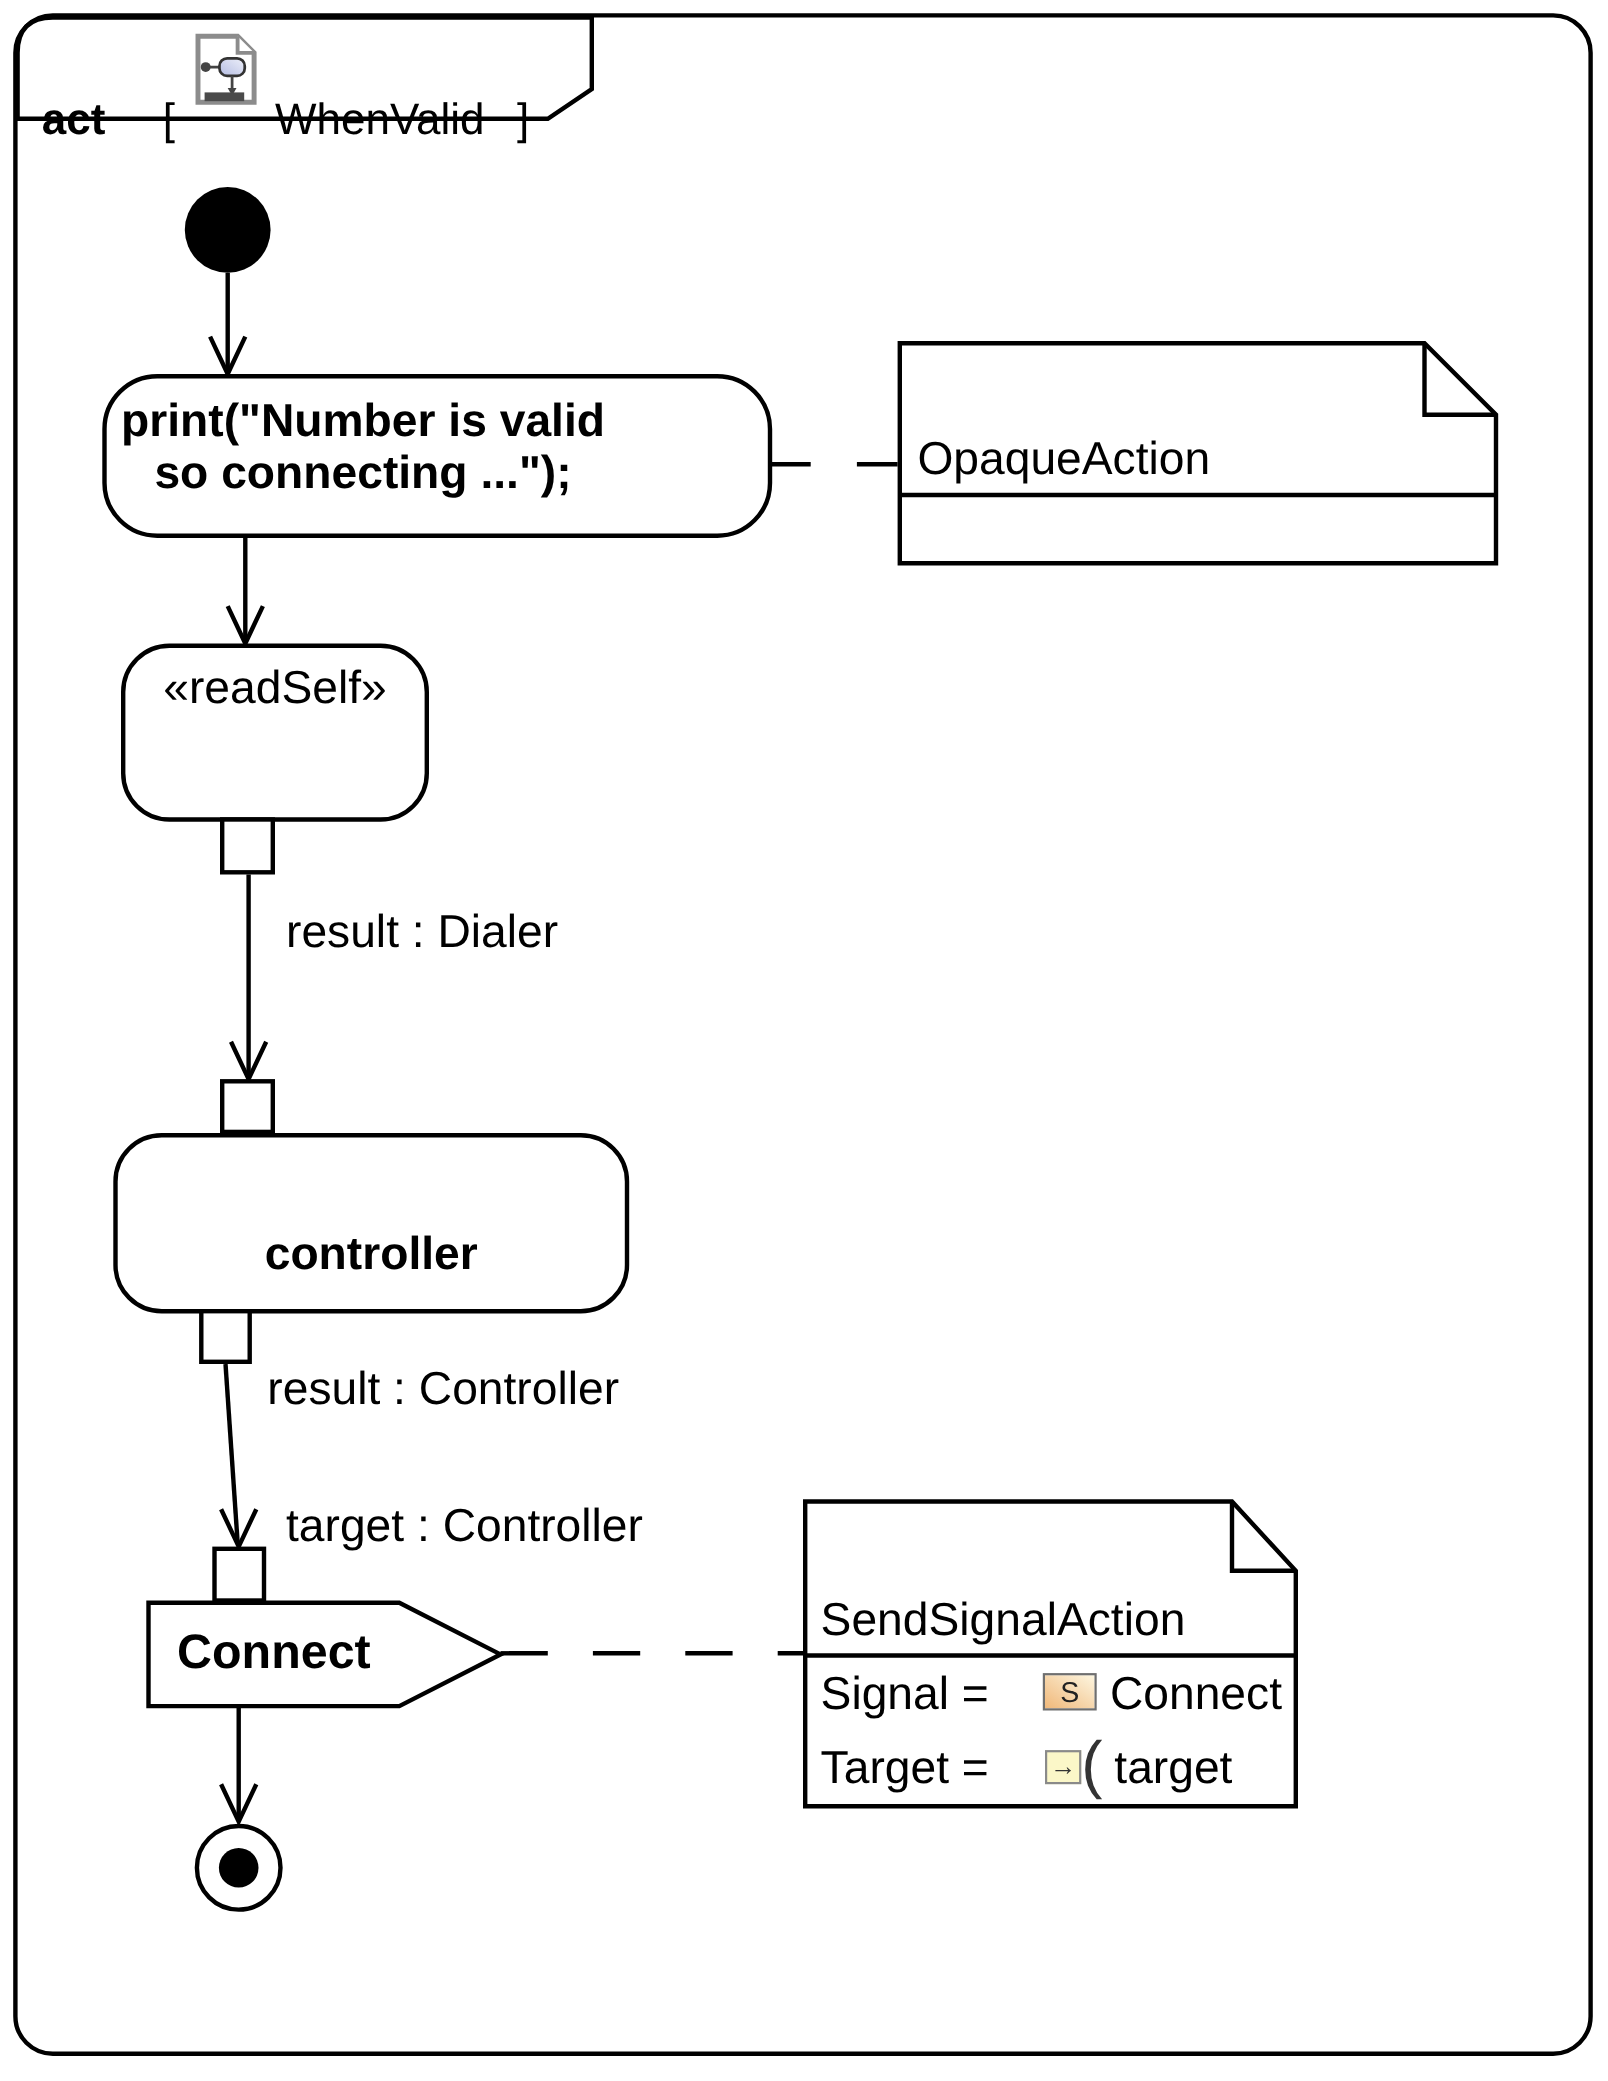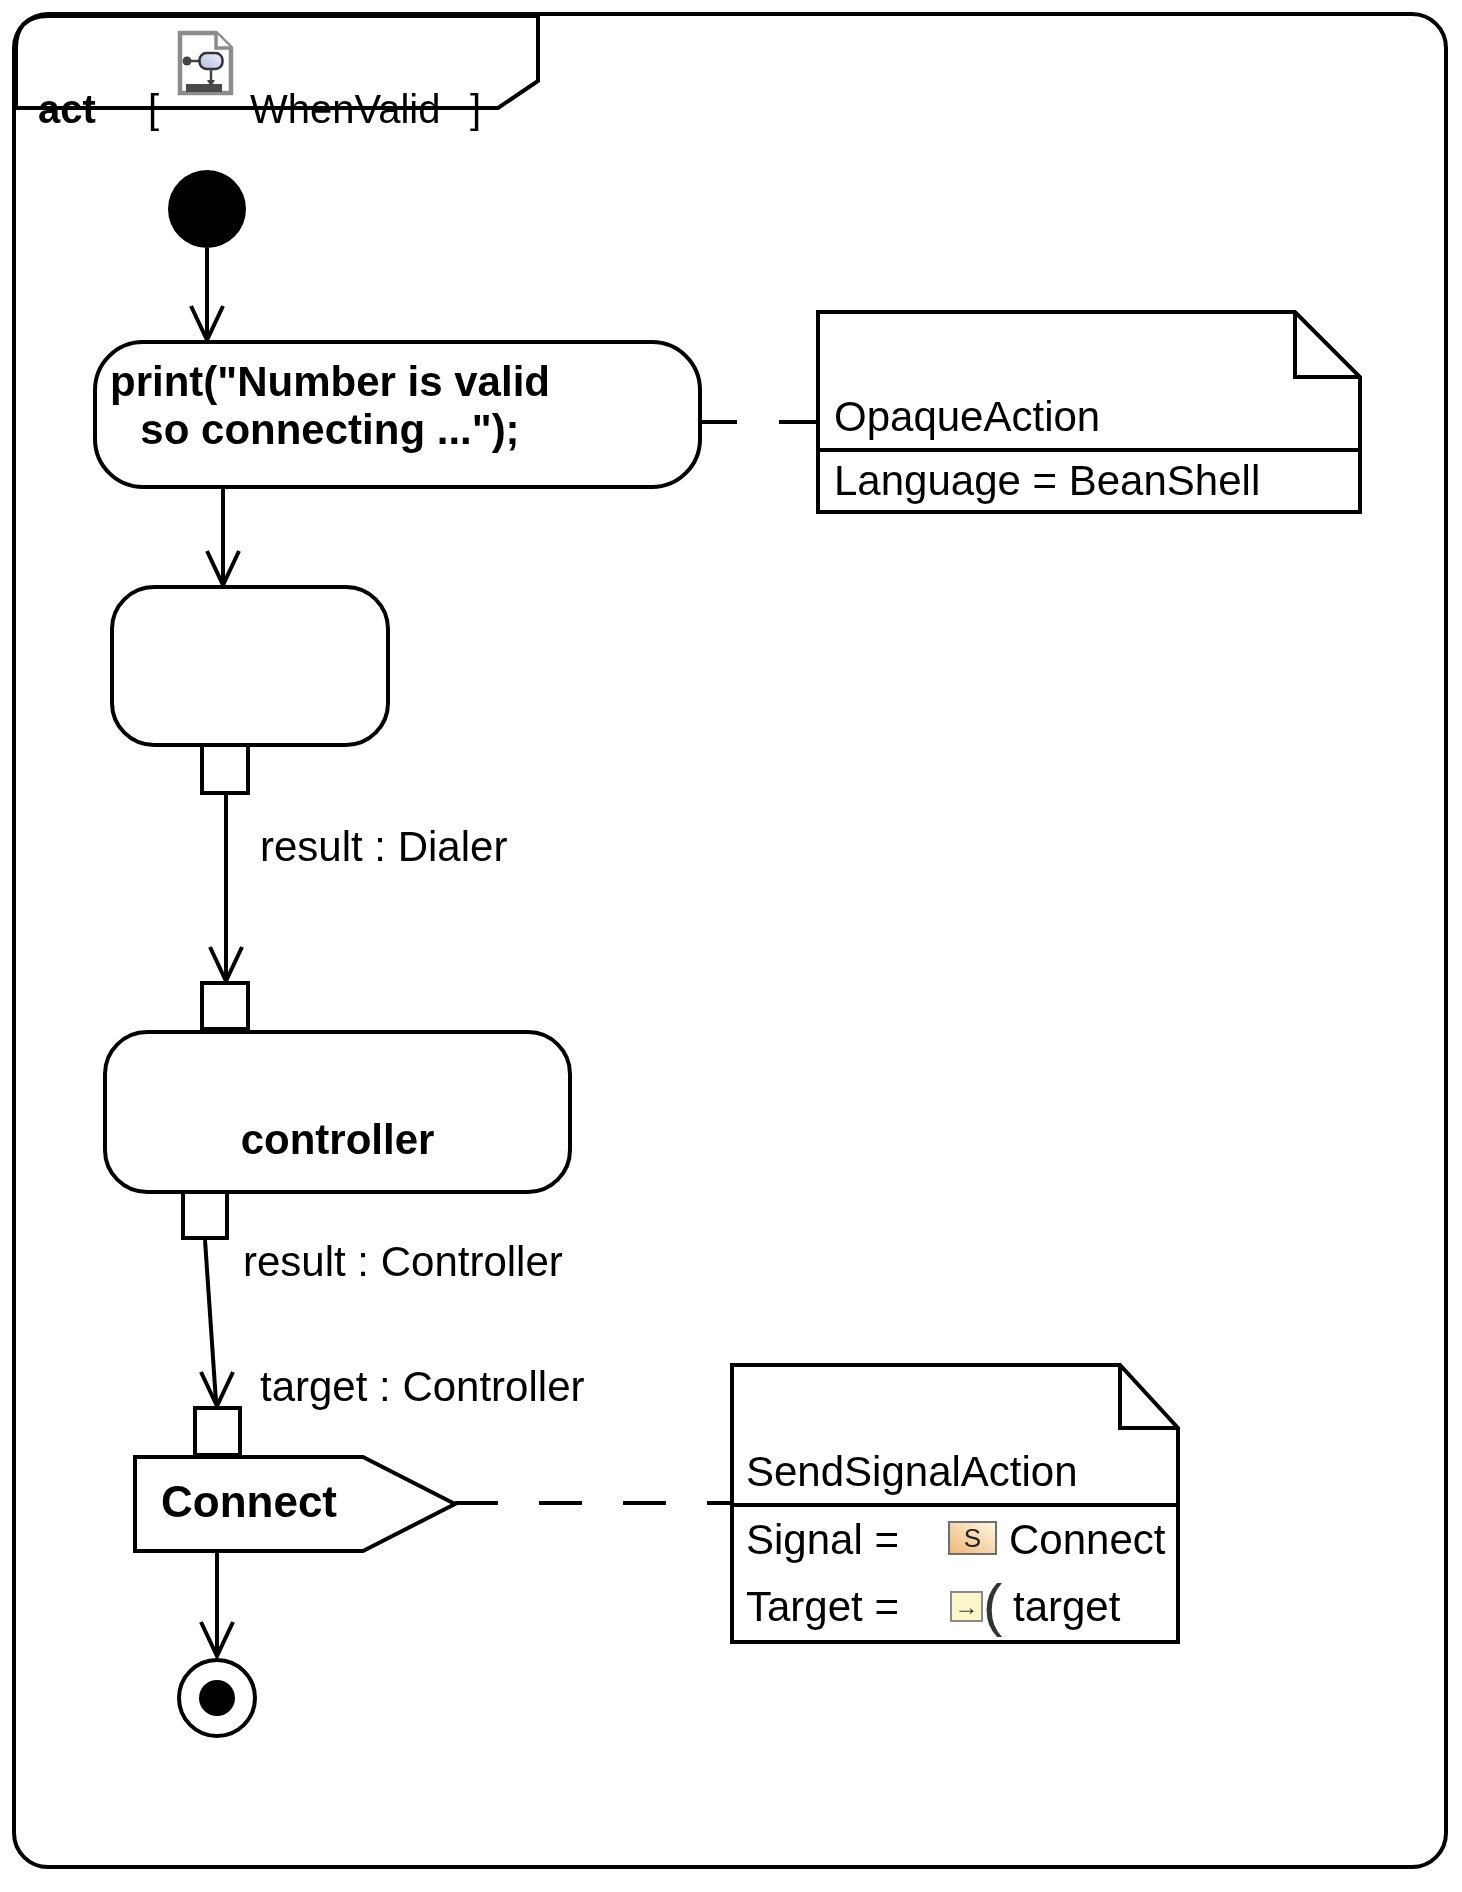--- a/index.html
+++ b/index.html
@@ -93,32 +93,32 @@
     <polygon points="32,50 40,50 36,57" fill="#444"></polygon>
     <rect x="11" y="54" width="36" height="8" fill="#4a4a4a"></rect>
   </svg>
 
   <div class="t hdr" style="left:250px;top:37px;">WhenValid</div>
   <div class="t hdr" style="left:470px;top:37px;">]</div>
 
   <div class="t b ctr" style="left:95px;top:358px;width:470px;">print("Number is valid</div>
   <div class="t b ctr" style="left:95px;top:406px;width:470px;">so connecting ...");</div>
 
+  <div class="t ctr" style="left:112px;top:601px;width:276px;">«readSelf»</div>
 
   <div class="t" style="left:260px;top:823px;">result : Dialer</div>
 
   <div class="t b ctr" style="left:105px;top:1116px;width:465px;">controller</div>
 
   <div class="t" style="left:243px;top:1238px;">result : Controller</div>
   <div class="t" style="left:260px;top:1363px;">target : Controller</div>
 
   <div class="t b ctr" style="left:135px;top:1478px;width:228px;font-size:44px;">Connect</div>
 
   <div class="t" style="left:834px;top:393px;">OpaqueAction</div>
-  <div class="t" style="left:834px;top:457px;">Language = BeanShell</div>
 
   <div class="t" style="left:746px;top:1448px;">SendSignalAction</div>
   <div class="t" style="left:746px;top:1516px;">Signal =</div>
   <div class="icon-box" id="sig-icon">
     <span>S</span>
   </div>
   <div class="t" style="left:1009px;top:1516px;">Connect</div>
   <div class="t" style="left:746px;top:1583px;">Target =</div>
   <div class="icon-box" id="pin-icon">
     <span>→</span>

